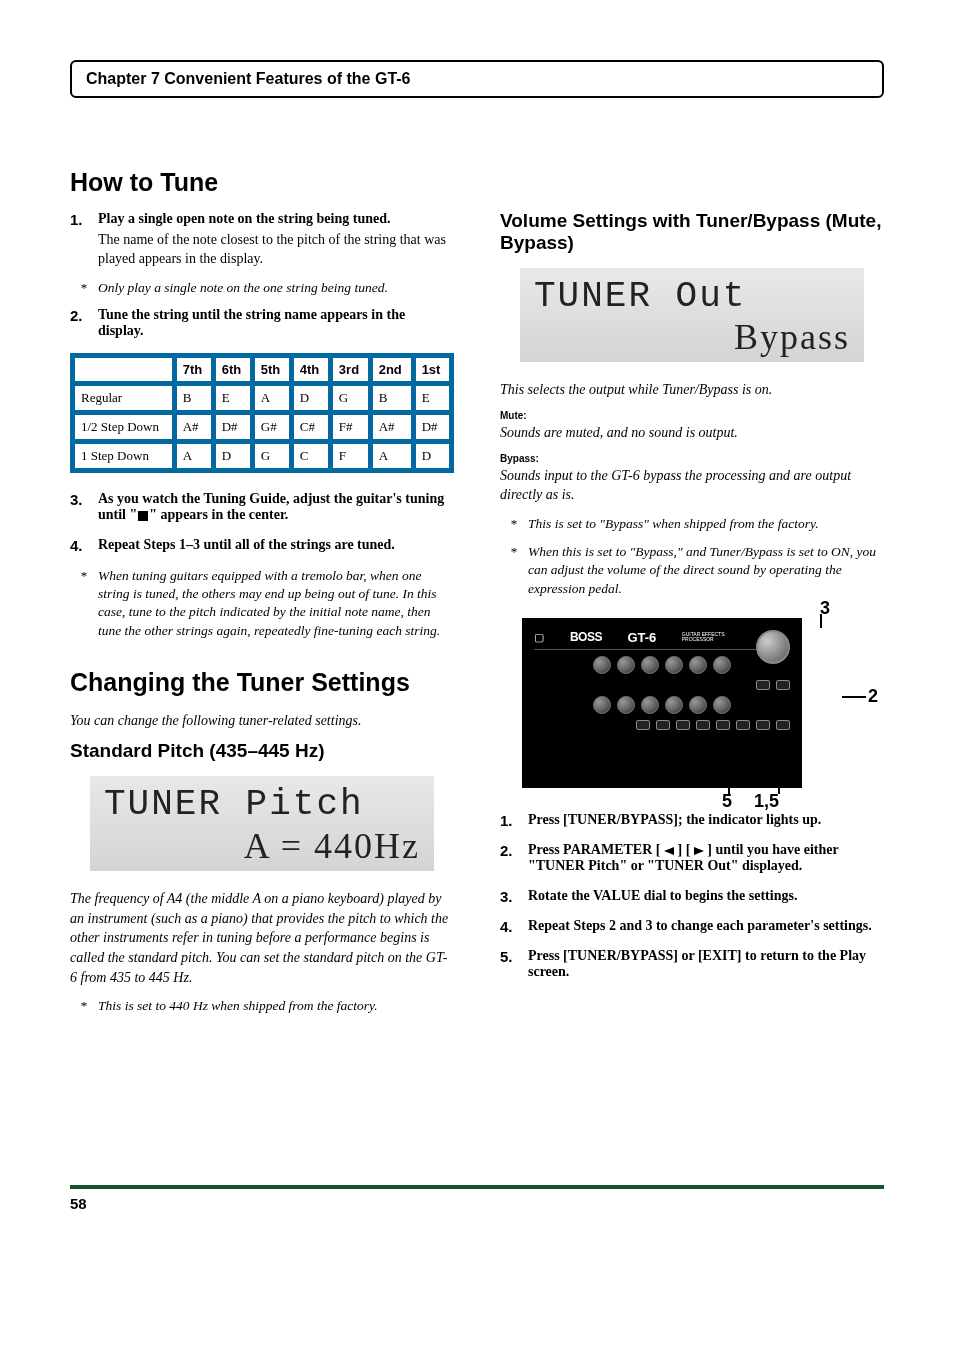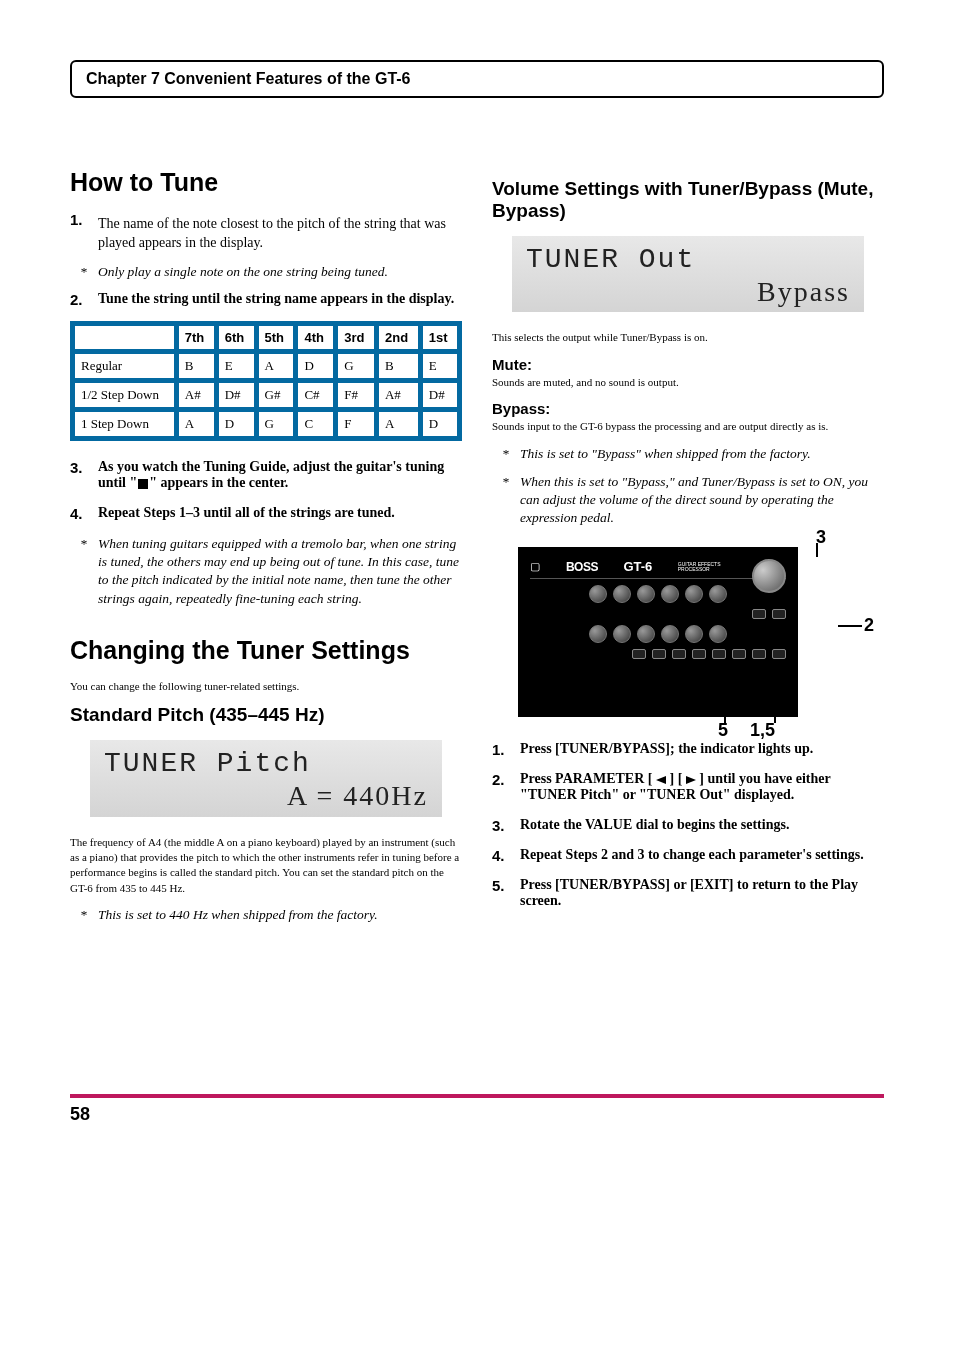--- a/index.html
+++ b/index.html
@@ -14,21 +14,22 @@
     border: 2px solid #000;
     border-radius: 6px;
     padding: 8px 14px;
     font-family: Arial, Helvetica, sans-serif;
     font-weight: bold;
     font-size: 16px;
     margin-bottom: 70px;
   }
   .columns {
     display: flex;
-    gap: 30px;
+    gap: 46px;
+    align-items: center;
   }
   .col {
     flex: 1;
     min-width: 0;
   }
   h1 {
     font-family: Arial, Helvetica, sans-serif;
     font-weight: 800;
     font-size: 25px;
     margin-bottom: 14px;
@@ -74,40 +75,41 @@
   table.tuning th, table.tuning td {
     border: 5px solid #0369a1;
     padding: 4px 6px;
     text-align: left;
   }
   table.tuning th {
     font-family: Arial, Helvetica, sans-serif;
     font-weight: bold;
   }
   .para {
-    font-size: 11px;
+    font-size: 14px;
     line-height: 1.4;
     margin-bottom: 10px;
+    font-style: italic;
   }
   .lcd {
     background: linear-gradient(to bottom, #e8e8e8, #d4d4d4);
     font-family: 'Courier New', monospace;
-    font-size: 28px;
+    font-size: 36px;
     letter-spacing: 2px;
     padding: 8px 14px 4px 14px;
     margin: 14px 20px 18px 20px;
     line-height: 1.15;
     color: #222;
     white-space: pre;
   }
   .lcd-line2 { text-align: right; font-family: Liberation Serif, serif; }
   .subhead {
     font-family: Arial, Helvetica, sans-serif;
     font-weight: bold;
-    font-size: 15px;
+    font-size: 10px;
     margin-top: 10px;
     margin-bottom: 2px;
   }
   .device-diagram {
     margin: 20px auto 24px auto;
     width: 340px;
     position: relative;
   }
   .device-box {
     border: 2px solid #000;
@@ -175,23 +177,23 @@
   .callout-2 { top: 68px; right: -16px; }
   .callout-5 { bottom: -24px; left: 200px; }
   .callout-15 { bottom: -24px; left: 232px; }
   .callout-line {
     position: absolute;
     background: #000;
   }
   .page-number {
     font-family: Arial, Helvetica, sans-serif;
     font-weight: 900;
-    font-size: 18px;
+    font-size: 15px;
     margin-top: 160px;
-    border-top: 4px solid #be185d;
+    border-top: 4px solid #14532d;
     padding-top: 6px;
   }
   .tri-left, .tri-right {
     display: inline-block;
     width: 0; height: 0;
     vertical-align: middle;
   }
   .tri-left {
     border-top: 4px solid transparent;
     border-bottom: 4px solid transparent;
@@ -217,20 +219,21 @@
 <div class="chapter-header">Chapter 7 Convenient Features of the GT-6</div>
 
 <div class="columns">
 
   <div class="col">
     <h1>How to Tune</h1>
 
     <div class="step">
       <div class="step-num">1.</div>
       <div class="step-body">
+        <div class="step-text">Play a single open note on the string being tuned.</div>
         <div class="step-sub">The name of the note closest to the pitch of the string that was played appears in the display.</div>
       </div>
     </div>
 
     <div class="note">
       <div class="note-star">*</div>
       <div>Only play a single note on the one string being tuned.</div>
     </div>
 
     <div class="step">

